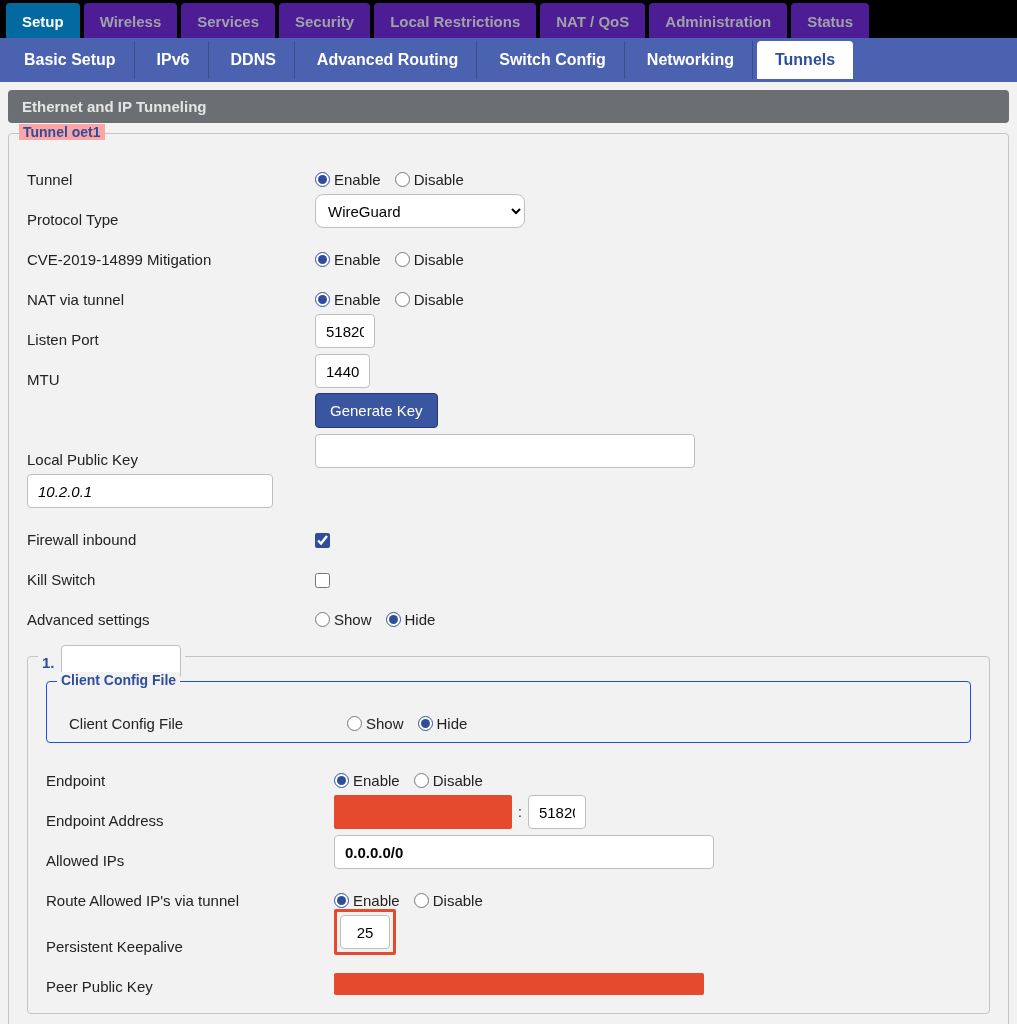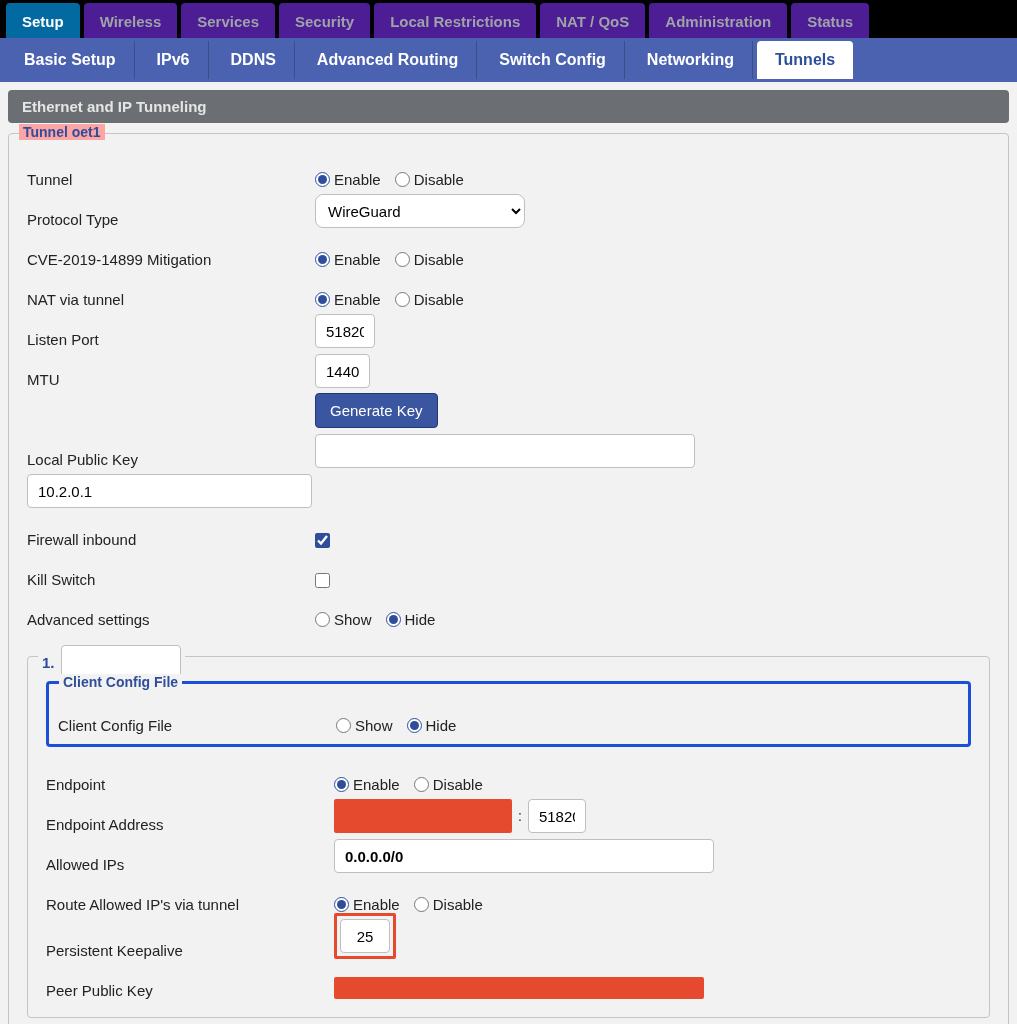--- a/index.html
+++ b/index.html
@@ -100,21 +100,21 @@
   .controls { display: flex; align-items: center; gap: 6px; }
   input[type="text"] {
     border: 1px solid #bfbfbf;
     border-radius: 4px;
     height: 34px;
     padding: 0 10px;
     font-size: 15px;
     background: #fff;
   }
   input[type="text"].small { width: 60px; text-align: center;}
-  input[type="text"].med { width: 285px; }
+  input[type="text"].med { width: 246px; font-style: italic; }
   input[type="text"].wide { width: 380px; font-weight: bold; }
   select {
     border: 1px solid #bfbfbf;
     border-radius: 8px;
     height: 34px;
     width: 210px;
     padding: 0 8px;
     font-size: 15px;
     background: #fff;
   }
@@ -141,23 +141,23 @@
   }
   .peer-num { color: #2e4d9b; font-weight: bold; font-size:15px; }
   .peer-name {
     border: 1px solid #bfbfbf;
     border-radius: 4px;
     height: 30px;
     width: 120px;
     background:#fff;
   }
   .inner-fieldset {
-    border: 3px solid #1d4ed8;
-    border-radius: 4px;
-    padding: 10px 9px;
+    border: 1px solid #1d4ed8;
+    border-radius: 4px;
+    padding: 10px 22px;
     position: relative;
     margin-bottom: 6px;
   }
   .inner-legend {
     position: absolute;
     top: -10px;
     left: 10px;
     background: #f2f2f2;
     color: #2e4d9b;
     font-weight: bold;

